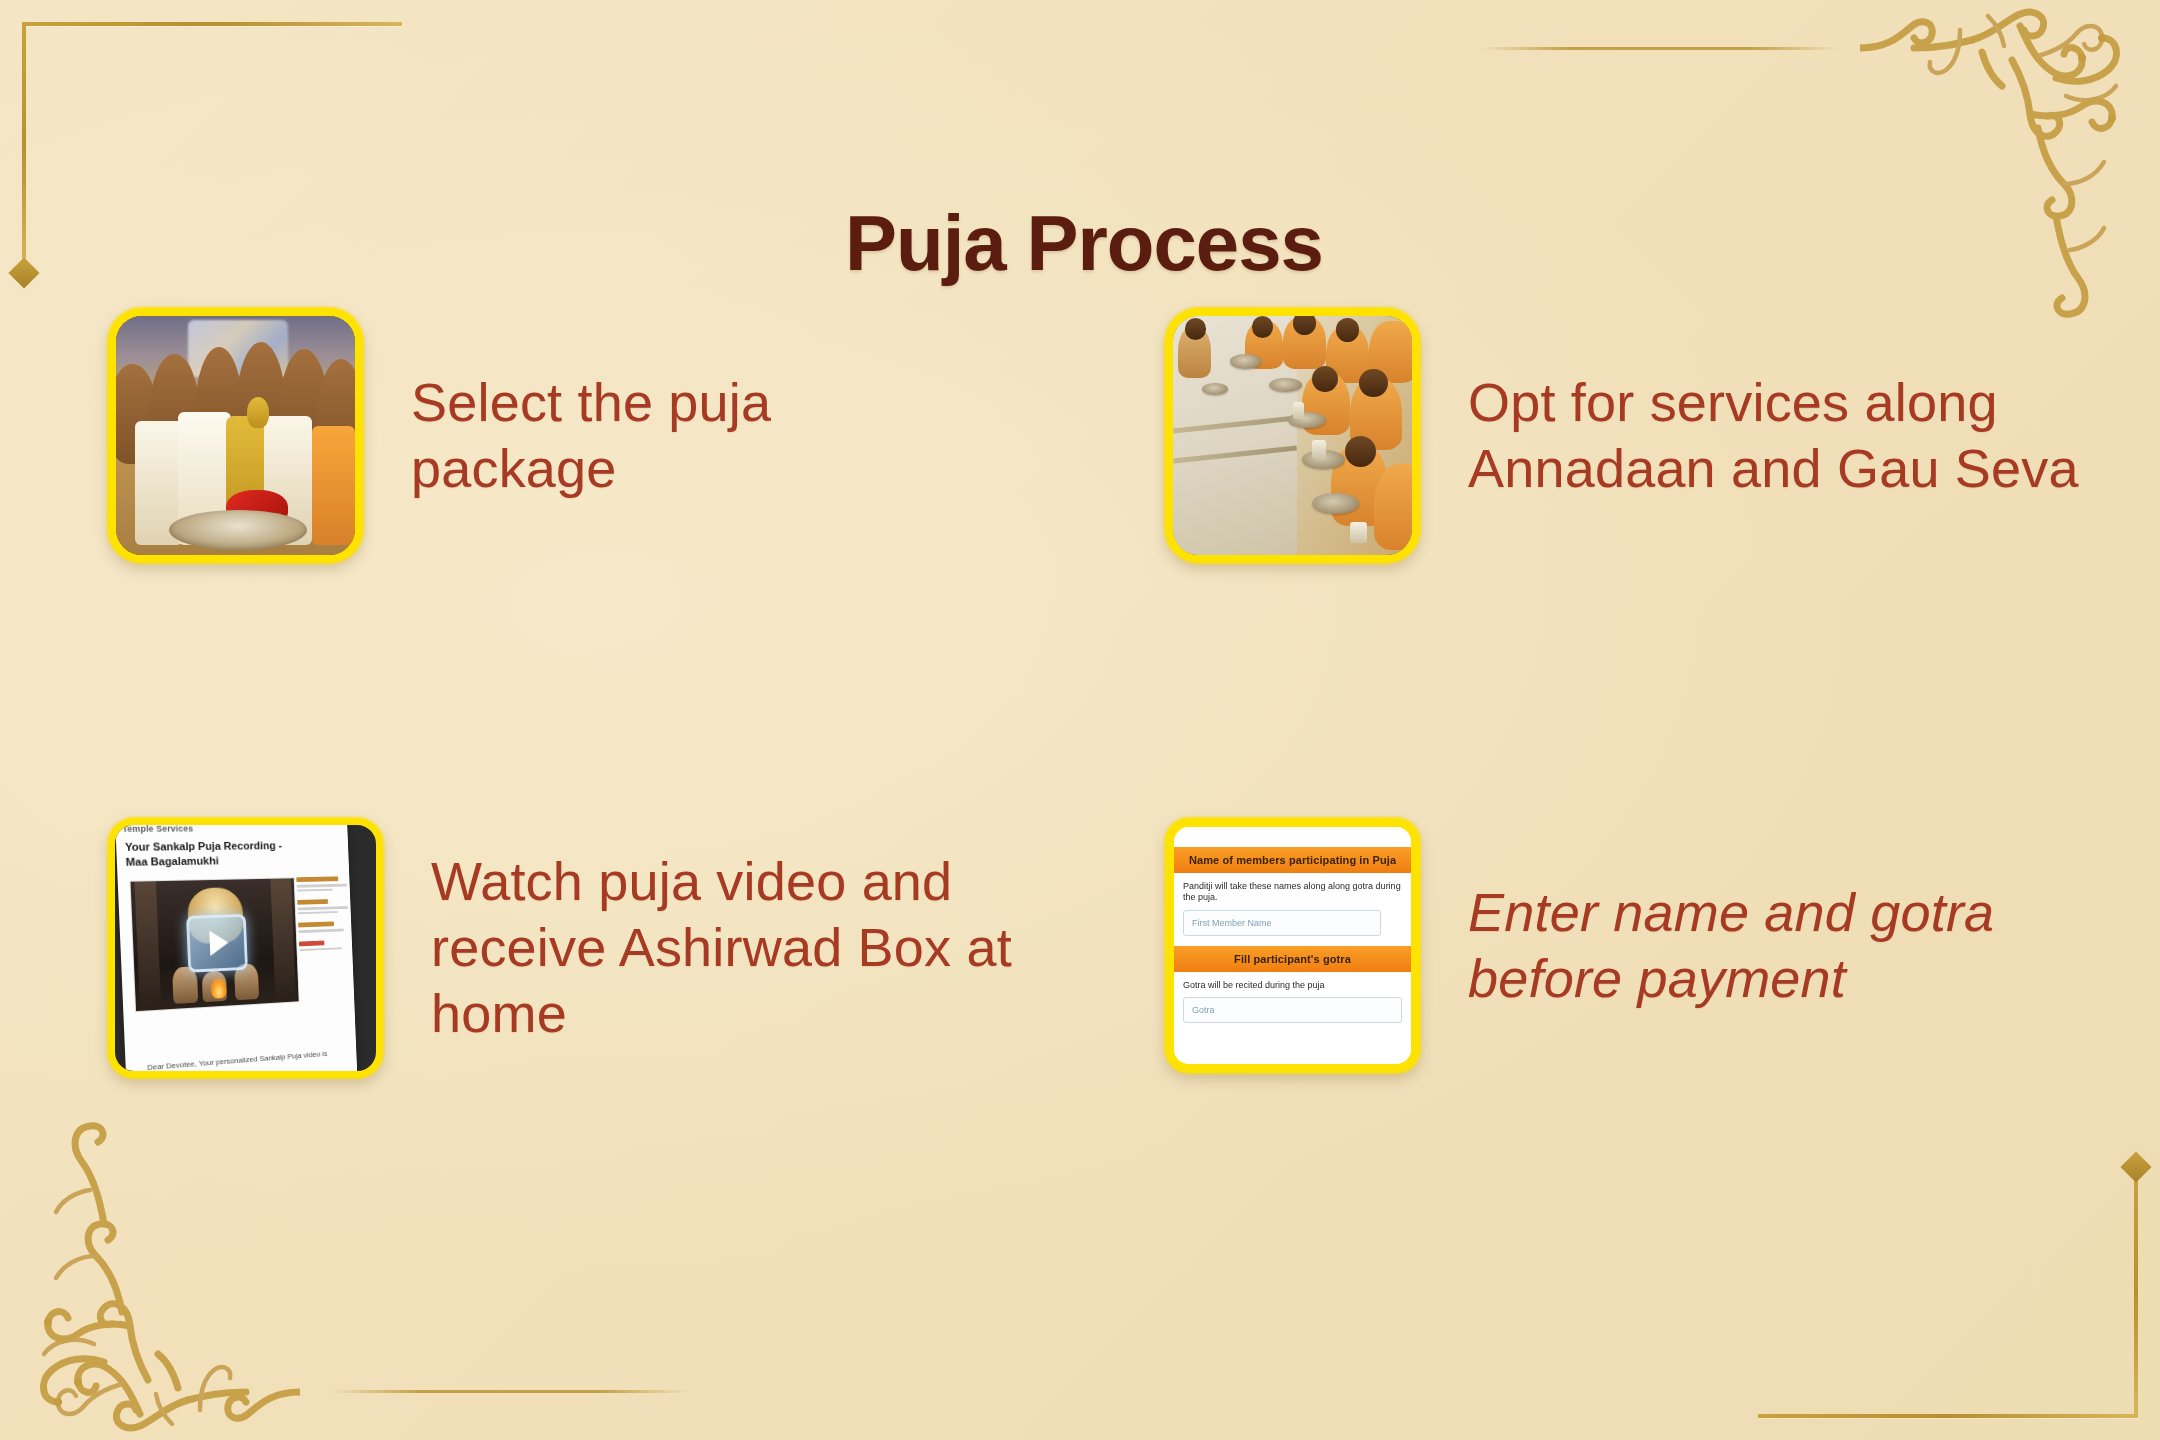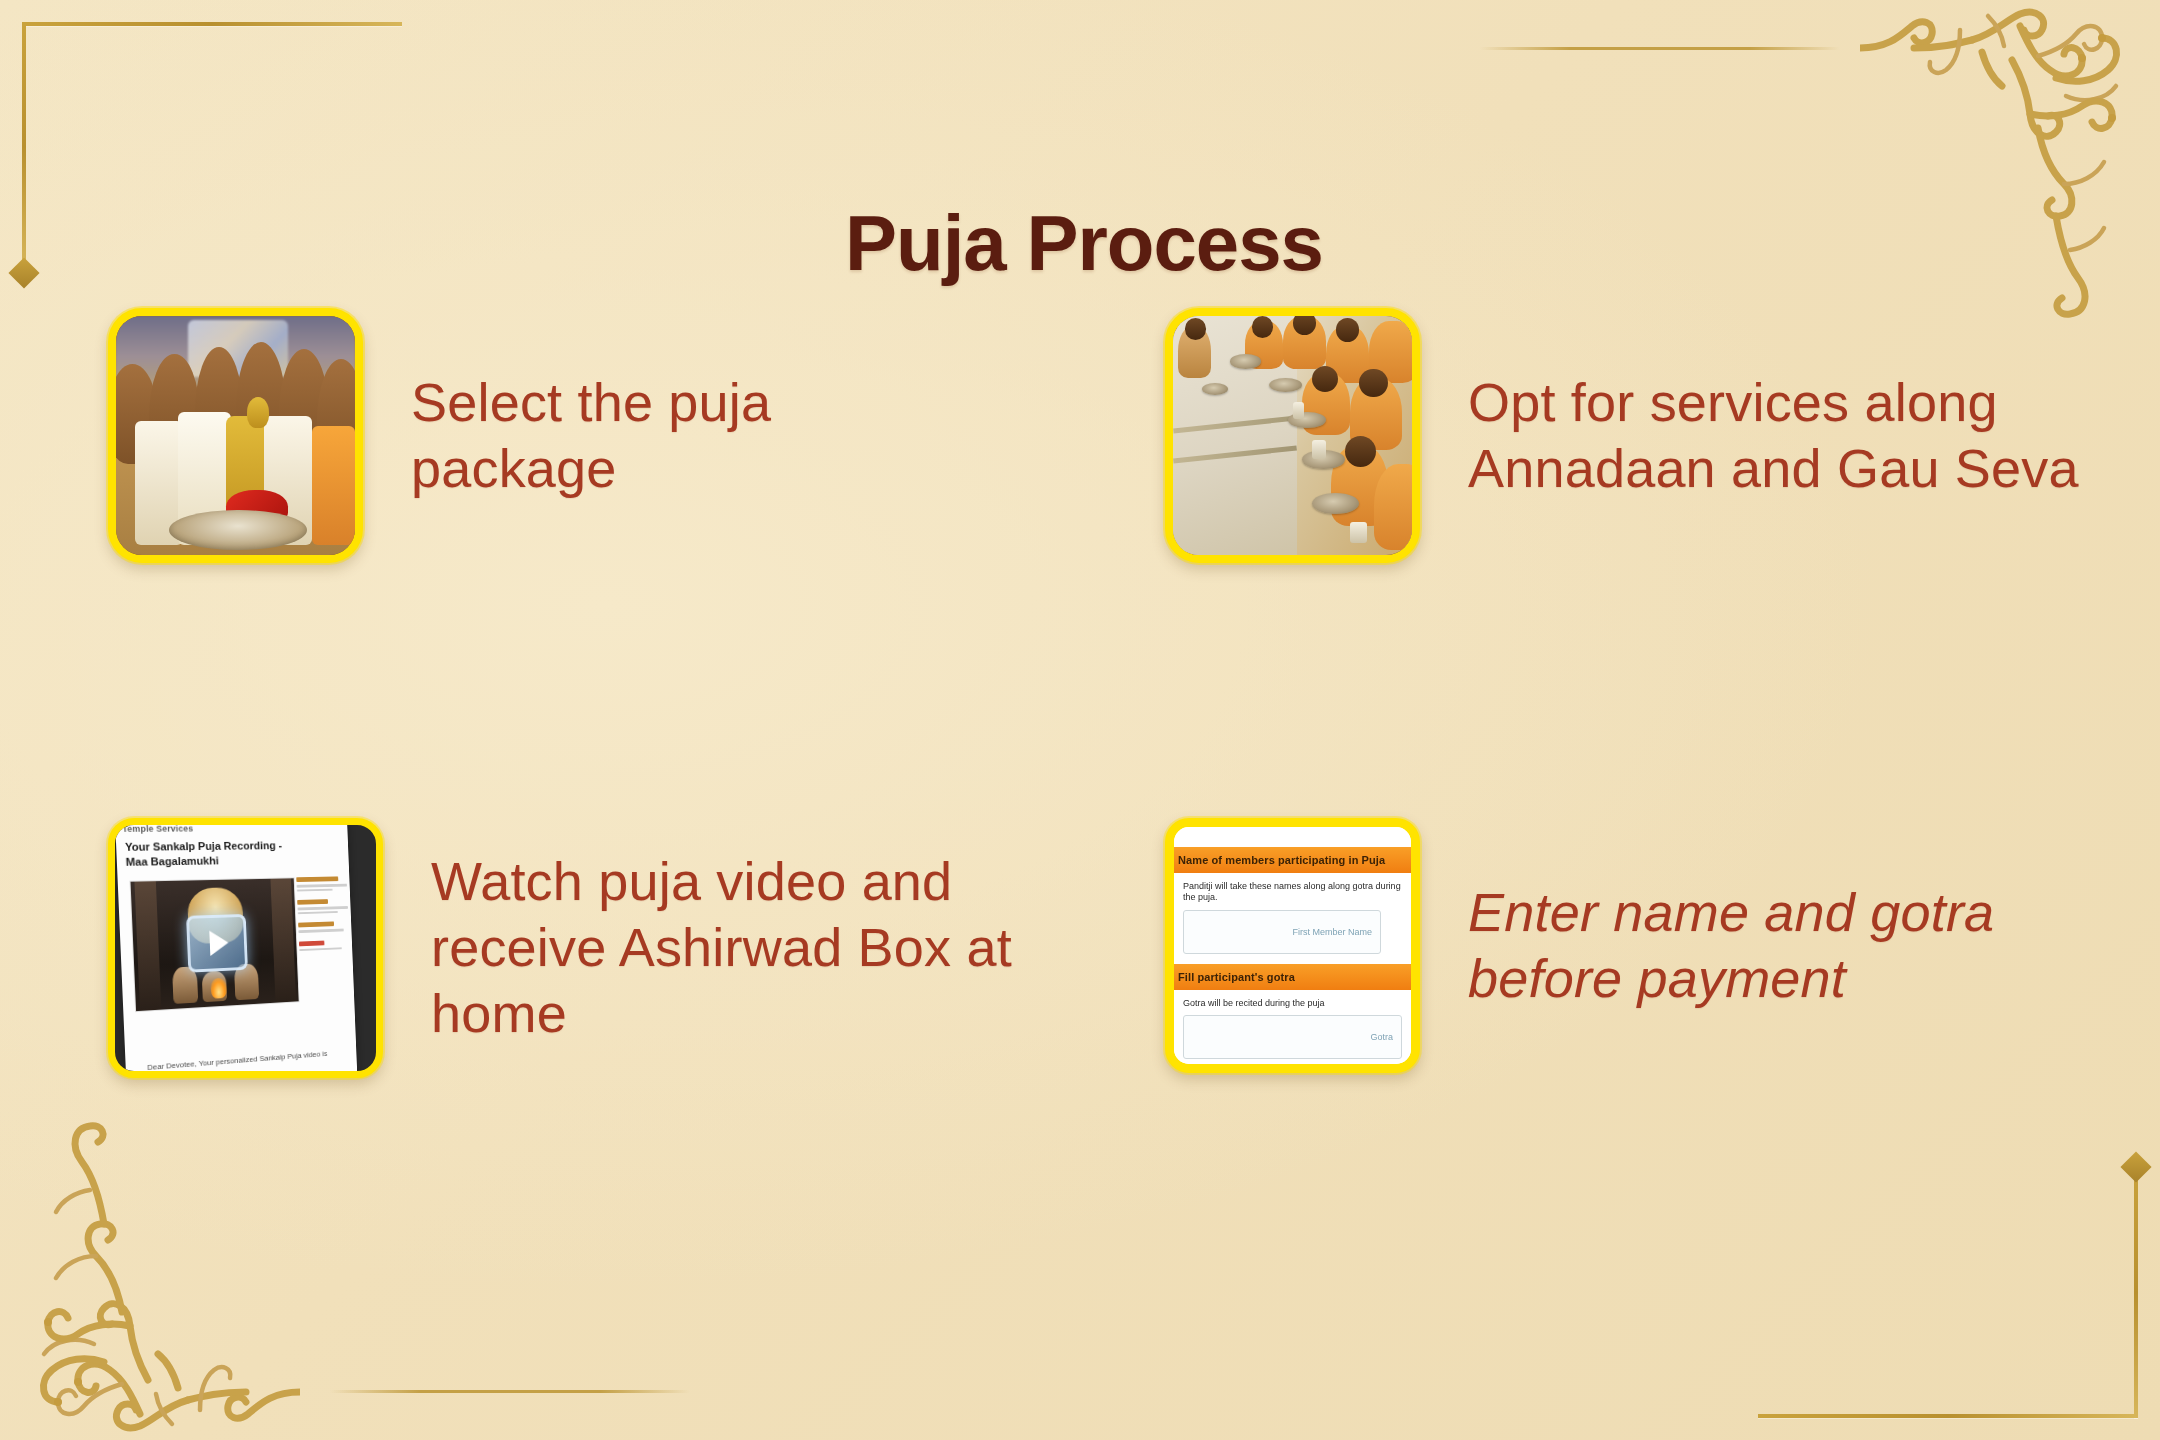--- a/index.html
+++ b/index.html
@@ -243,33 +243,33 @@
     background:#ffffff;
     overflow:hidden;
     box-shadow: 0 0 0 2px rgba(255,225,0,.4), 0 6px 14px rgba(90,60,10,.22);
   }
   .form-inner { position:absolute; inset:0; background:#fff; padding-top:20px; }
   .form-bar {
     background: linear-gradient(180deg,#f99f27,#f07e11);
     color:#3c2206;
     font-size:11px;
     font-weight:bold;
+    text-align:center;
     padding:7px 4px;
     letter-spacing:.1px;
   }
   .form-note { font-size:9px; color:#2a2a2a; padding:8px 9px 6px 9px; line-height:1.25; }
   .form-field {
     margin: 0 9px 10px 9px;
     border: 1px solid #cfd8dc;
     border-radius: 3px;
     background: #fbfdfe;
     font-size: 9px;
     color: #7fa3b5;
-    padding: 16px 8px;
-    text-align: right;
+    padding: 7px 8px;
   }
   .form-field.w2 { margin-right: 30px; }
 
   
   .orn-path { fill: none; stroke: #c8a24a; stroke-width: 7; stroke-linecap: round; }
   .orn-path.thin { stroke-width: 4.5; stroke: #caa458; }
   .orn-fill { fill: #c59c3f; }
 </style>
 </head>
 <body>

